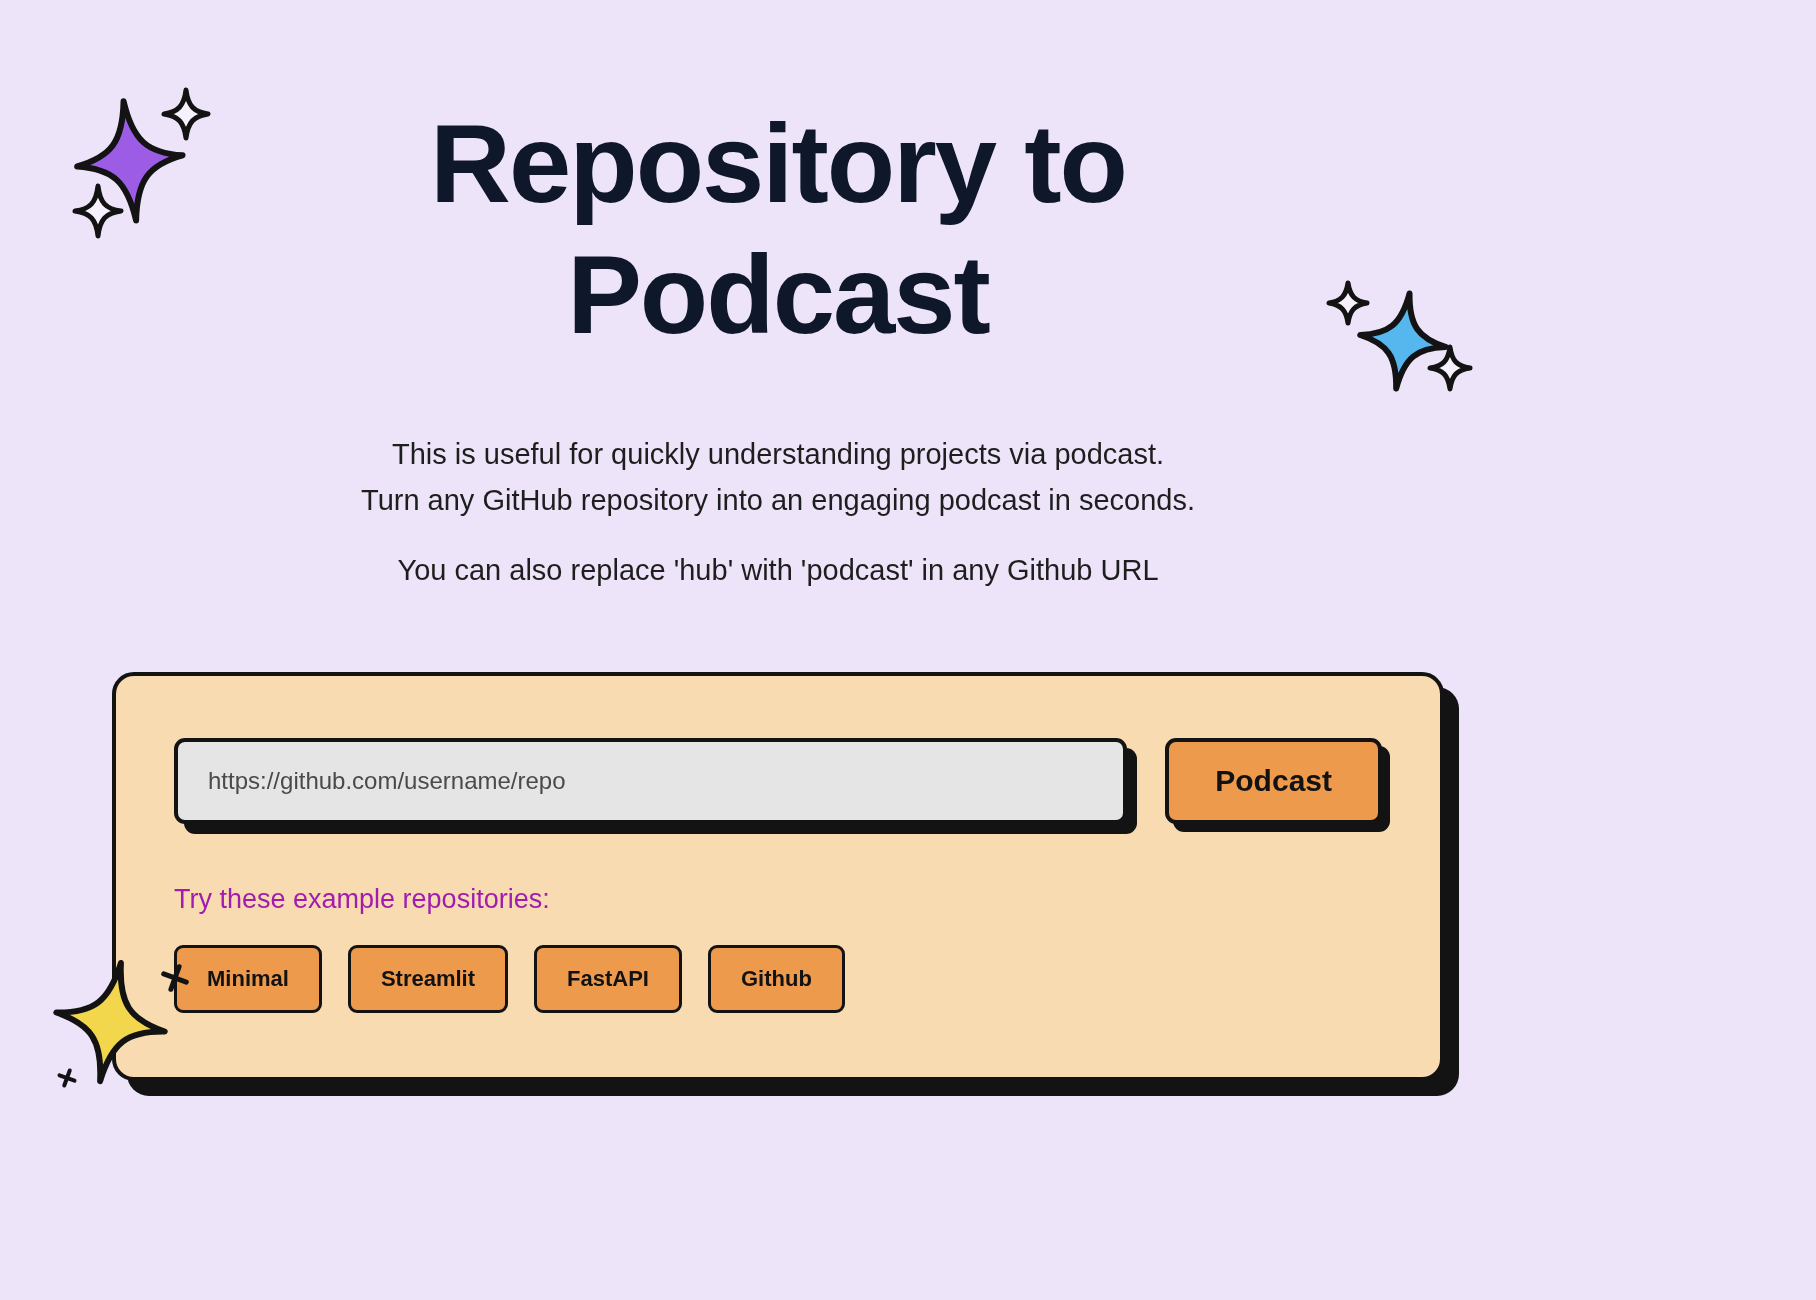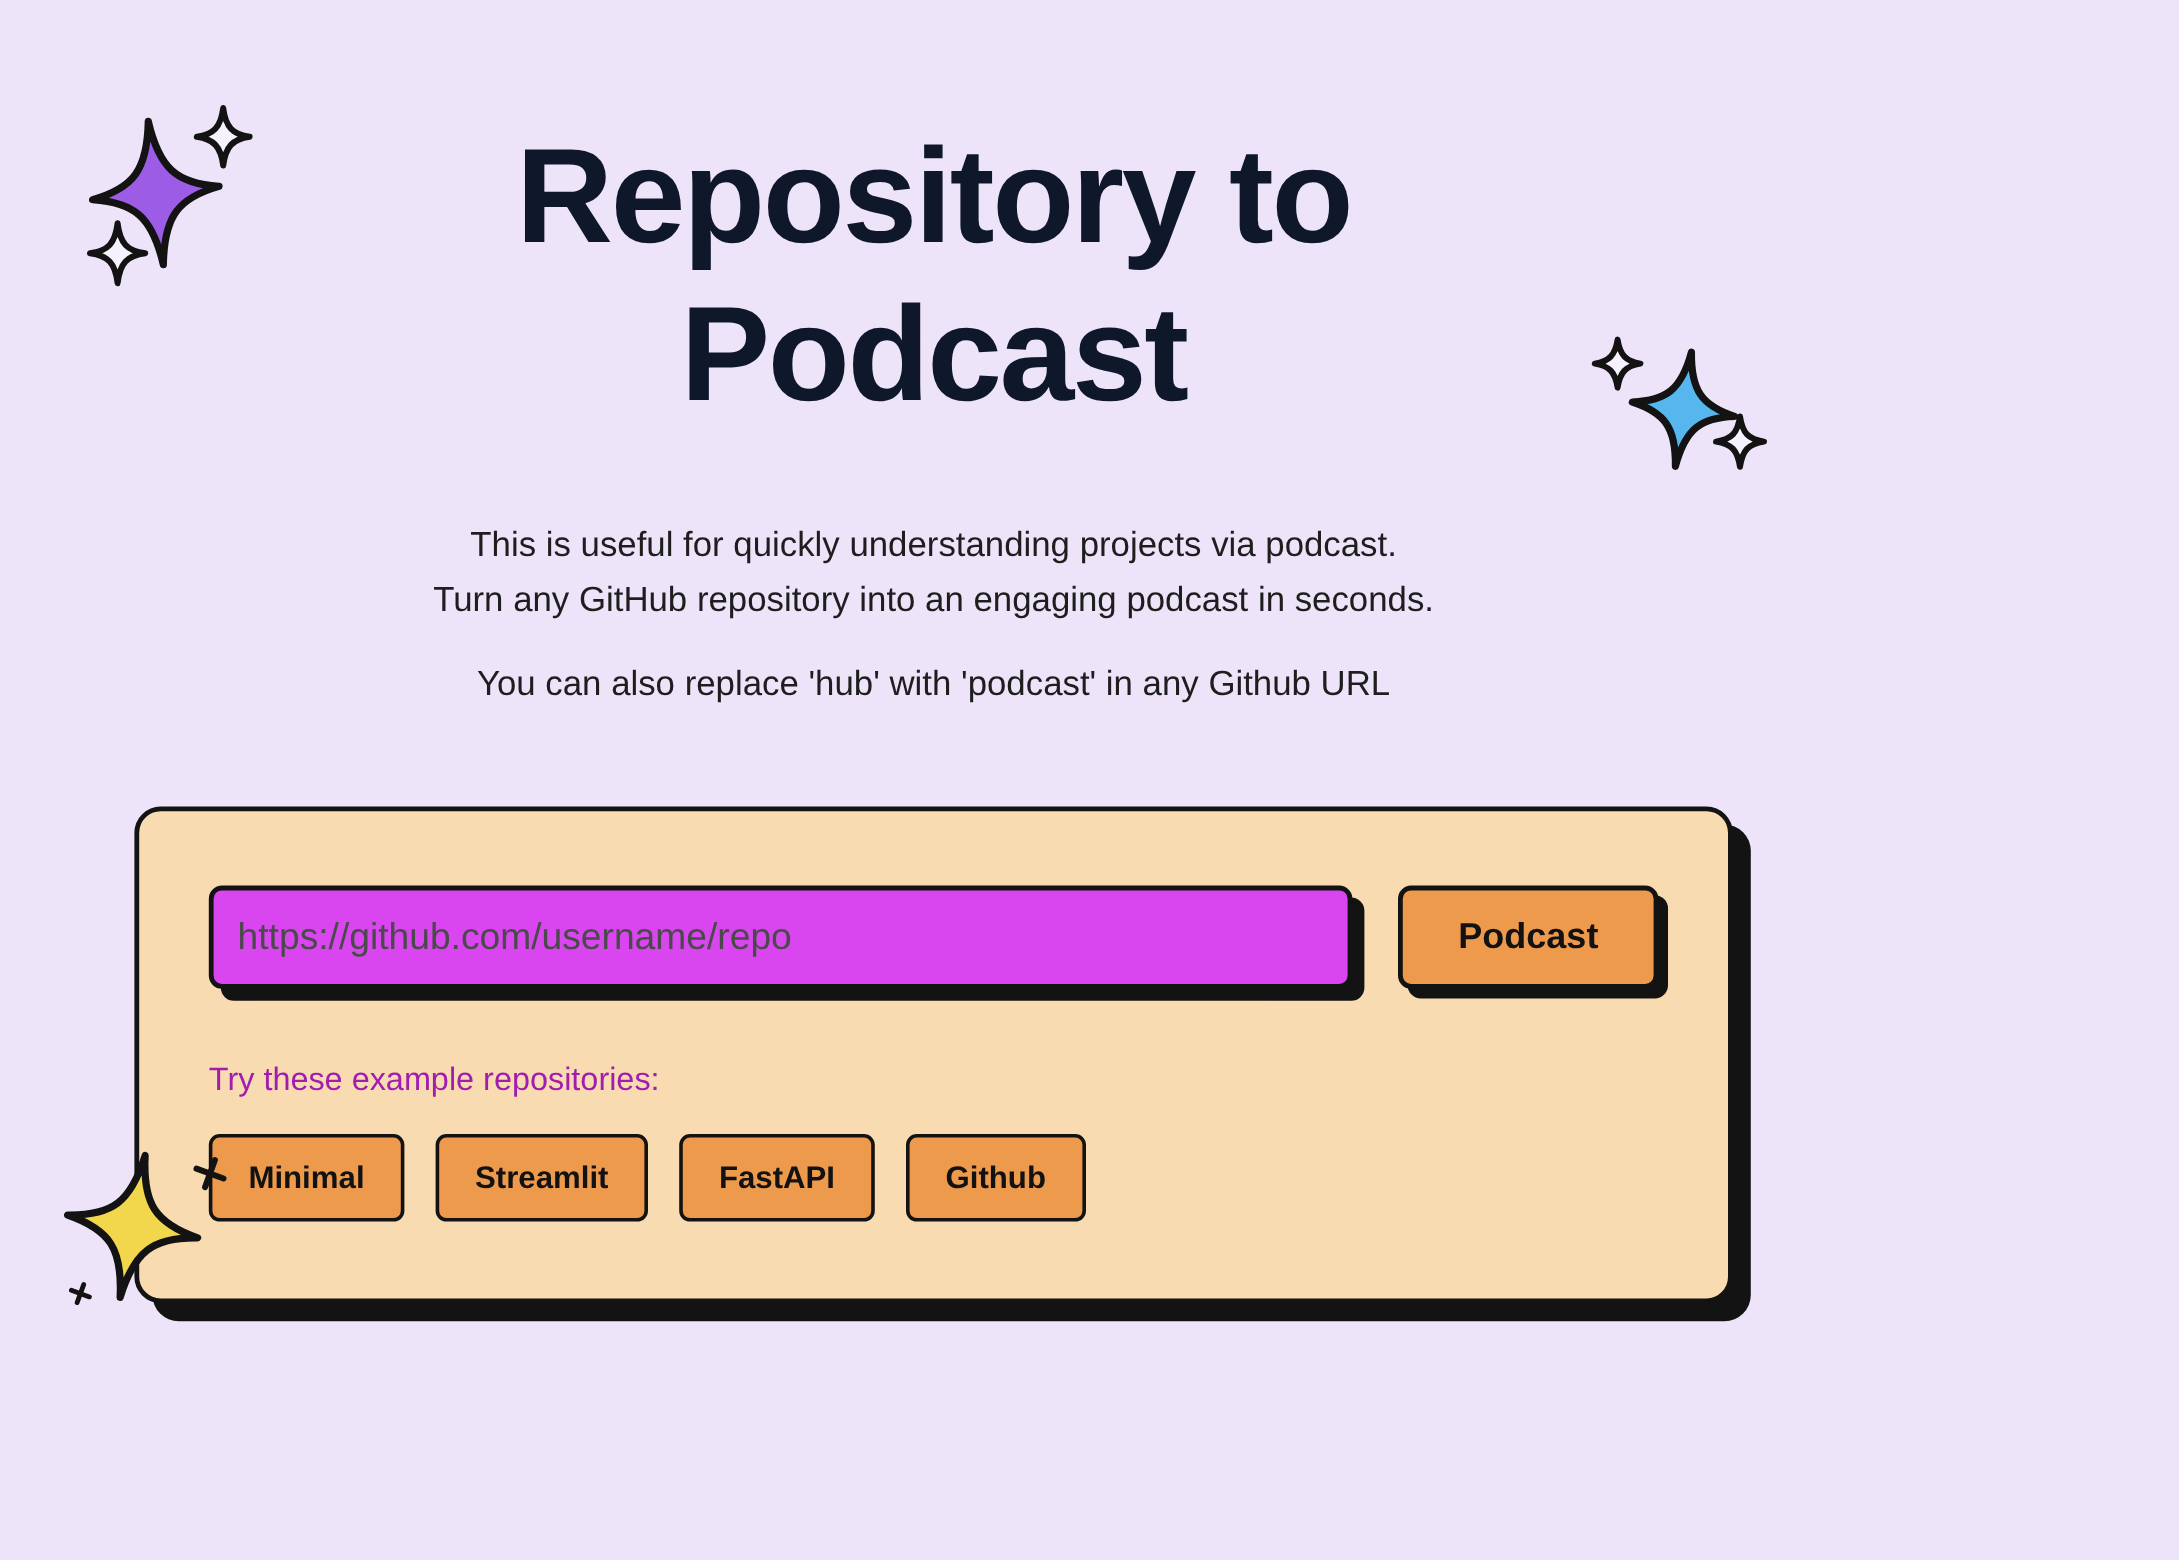--- a/index.html
+++ b/index.html
@@ -55,27 +55,27 @@
 
   .form-row {
     display: flex;
     align-items: flex-start;
     gap: 38px;
   }
 
   .url-input {
     flex: 1;
     height: 86px;
-    background: #d946ef;
+    background: #e5e5e5;
     border: 4px solid #131313;
     border-radius: 11px;
     box-shadow: 10px 10px 0 #131313;
     font-family: "Liberation Sans", sans-serif;
-    font-size: 31px;
-    padding: 0 20px;
+    font-size: 24px;
+    padding: 0 30px;
     color: #3a3a3a;
     outline: none;
   }
   .url-input::placeholder { color: #4a4a4a; opacity: 1; }
 
   .podcast-button {
     height: 86px;
     background: #EE9A4D;
     border: 4px solid #131313;
     border-radius: 11px;
@@ -98,21 +98,21 @@
     display: flex;
     gap: 26px;
     margin-top: 30px;
   }
 
   .example-button {
     background: #EE9A4D;
     border: 3.5px solid #131313;
     border-radius: 9px;
     font-family: "Liberation Sans", sans-serif;
-    font-size: 26px;
+    font-size: 22px;
     font-weight: bold;
     padding: 18px 30px;
     color: #121212;
     cursor: pointer;
     white-space: nowrap;
   }
 
   .sparkle {
     position: absolute;
     z-index: 2;

